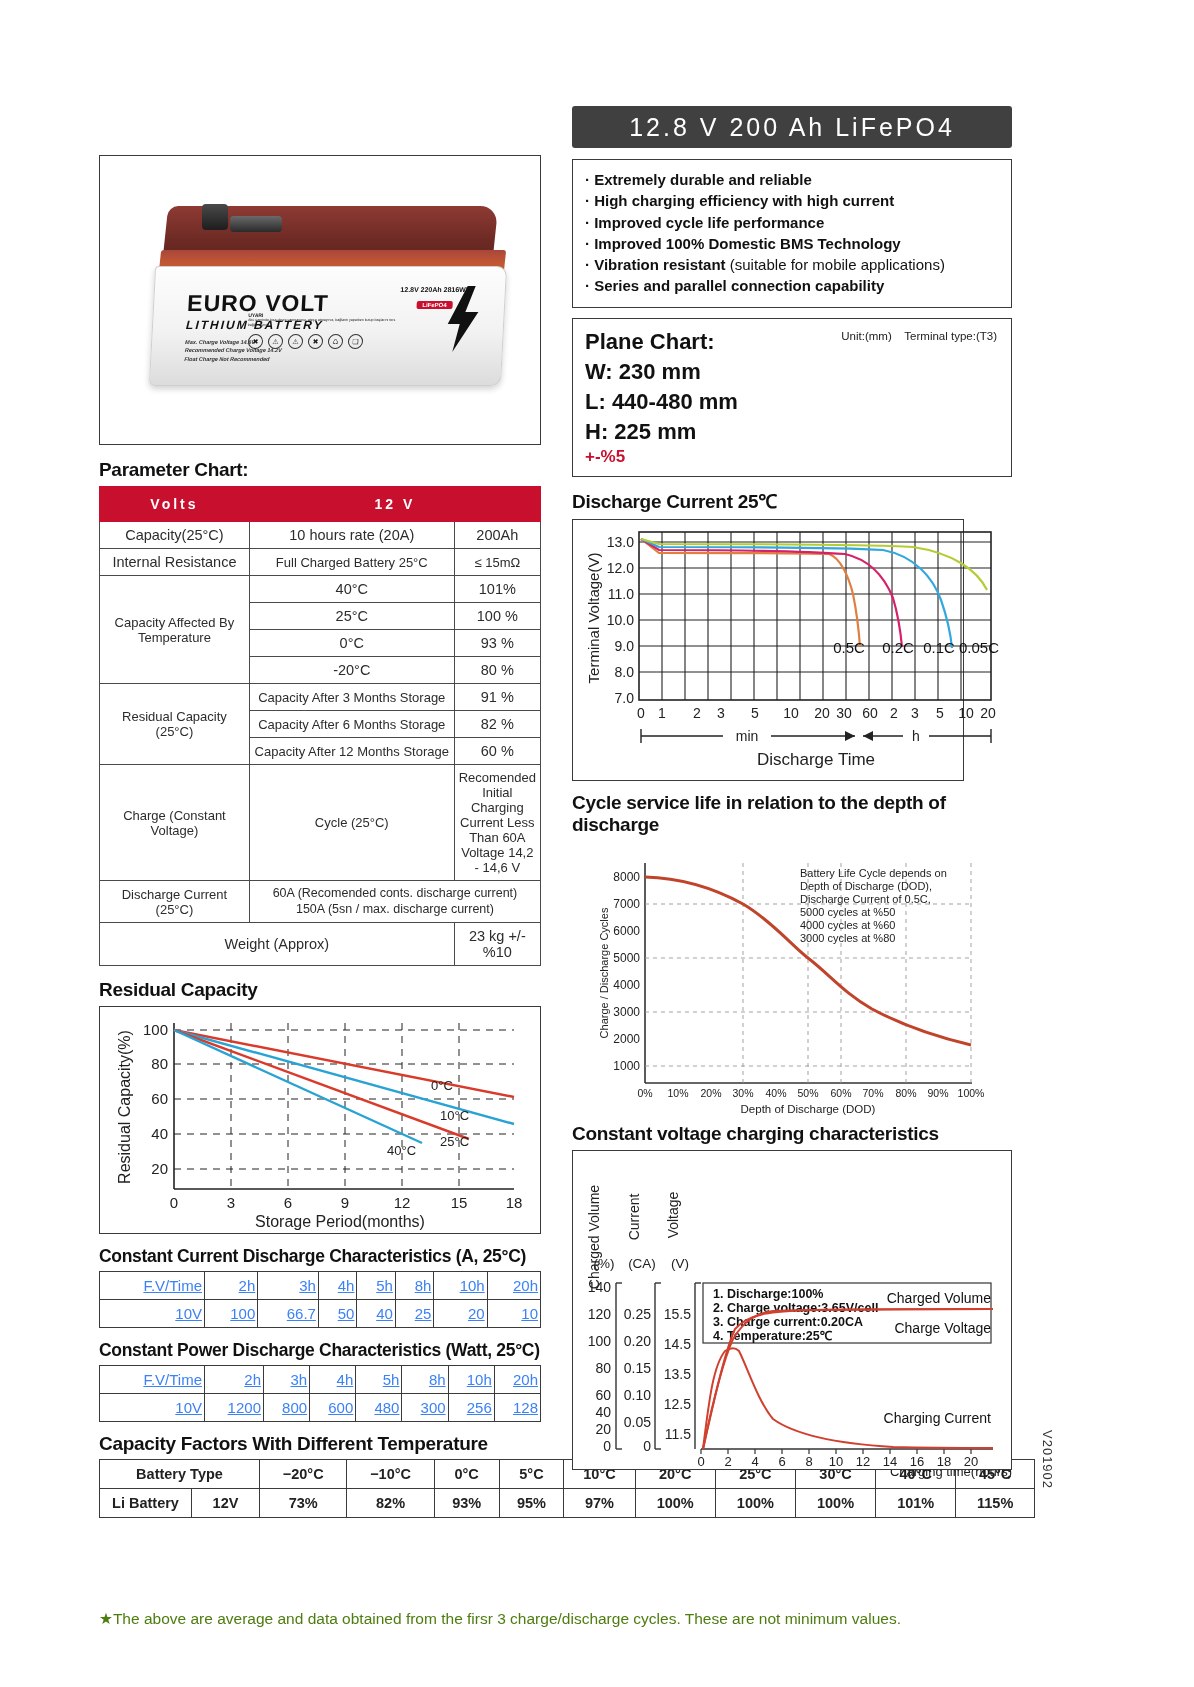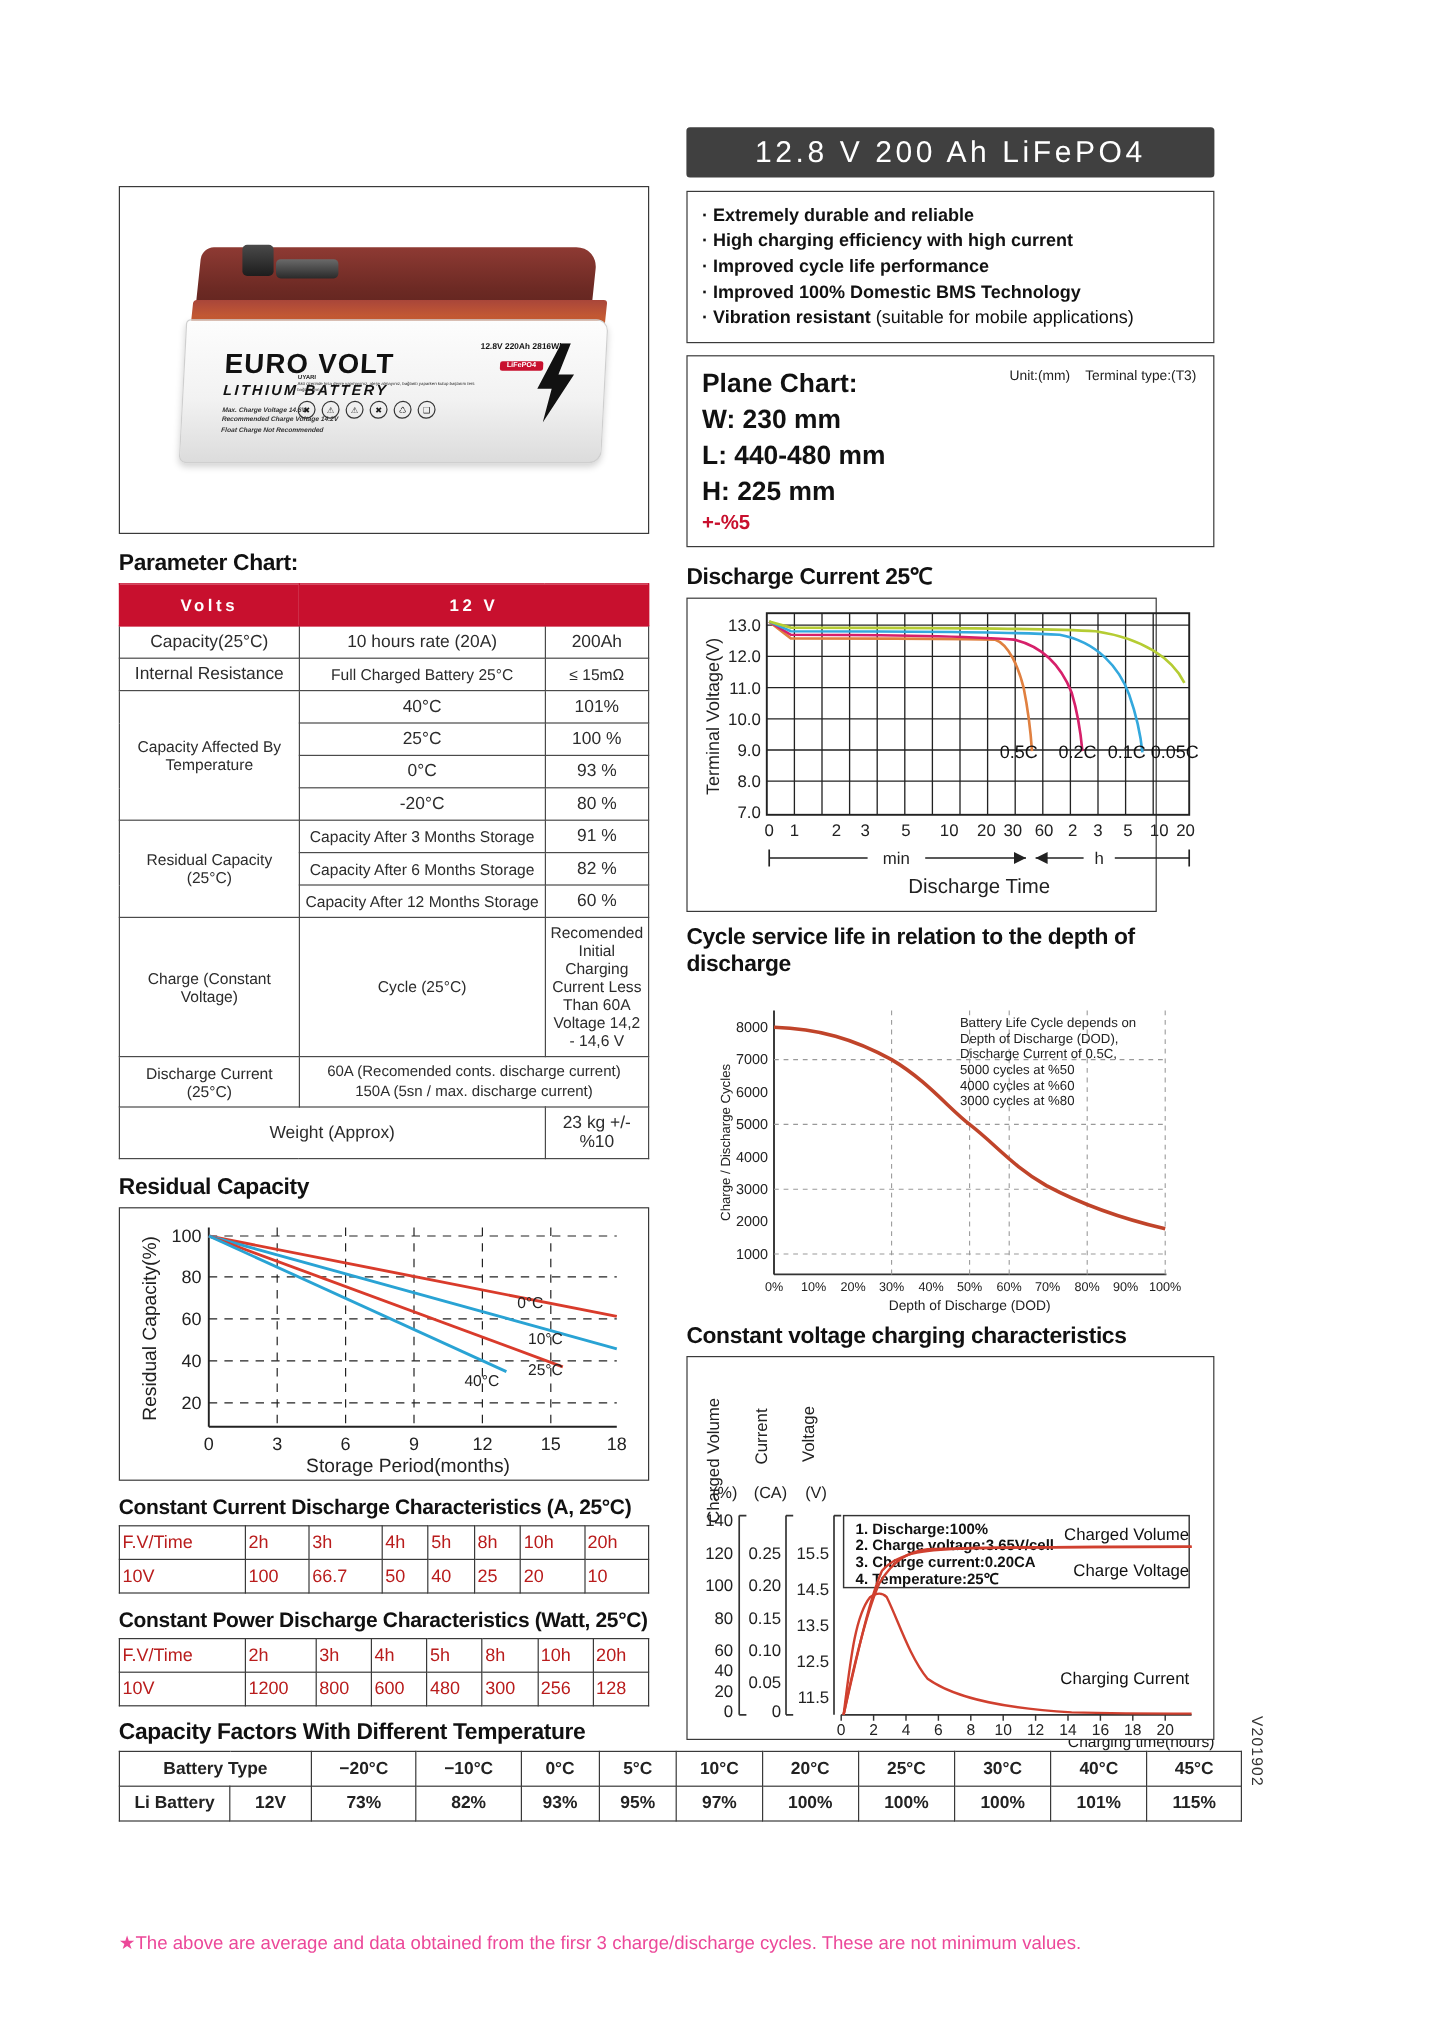--- a/index.html
+++ b/index.html
@@ -110,31 +110,31 @@
   .small12 { font-size:12.5px; line-height:1.25; }
 
   
   h3.rc { margin:13px 0 5px 0; }
   .chart-frame { border:1.5px solid #3a3a3a; background:#fff; position:relative; }
   .rc-frame { width:442px; height:228px; }
 
   
   h3.cc { margin:12px 0 4px 0; font-size:17.5px; }
   table.dt { width:442px; border-collapse:collapse; font-size:15px; }
-  table.dt td { border:1.2px solid #3a3a3a; padding:5px 2px; text-align:left; color:#b91c1c; }
+  table.dt td { border:1.2px solid #3a3a3a; padding:5px 2px; text-align:right; color:#3b82f6;text-decoration:underline; }
 
   
   h3.cf { margin:11px 0 4px 0; font-size:19px; }
   table.cf { width:936px; border-collapse:collapse; font-size:14.5px; }
   table.cf td { border:1.2px solid #3a3a3a; padding:6px 2px; text-align:center; color:#222; }
   table.cf td.hd { font-weight:bold; }
 
   .footnote {
     position:absolute; left:99px; top:1610px; width:1000px;
-    font-size:15.5px; color:#ec4899;
+    font-size:15.5px; color:#4d7c0f;
   }
   .vcode {
     position:absolute; left:1040px; top:1430px;
     font-size:13px; color:#333;
     writing-mode:vertical-rl; letter-spacing:1px;
   }
 
   
   .right { position:absolute; left:572px; top:106px; width:440px; }
   .title-banner {
@@ -413,20 +413,21 @@
 
     <div class="title-banner">12.8 V 200 Ah LiFePO4</div>
 
     <div class="box feature-box">
       <ul>
         <li>· <span>Extremely durable and reliable</span></li>
         <li>· <span>High charging efficiency with high current</span></li>
         <li>· <span>Improved cycle life performance</span></li>
         <li>· <span>Improved 100% Domestic BMS Technology</span></li>
         <li>· <span>Vibration resistant</span><span class="reg"> (suitable for mobile applications)</span></li>
+        <li>· <span>Series and parallel connection capability</span></li>
       </ul>
     </div>
 
     <div class="box plane-box">
       <div class="unit">
         <span>Unit:(mm)</span>&nbsp;&nbsp;&nbsp;
         <span>Terminal type:(T3)</span>
       </div>
       <div class="pl-line">Plane Chart:</div>
       <div class="pl-line">W: 230 mm</div>

